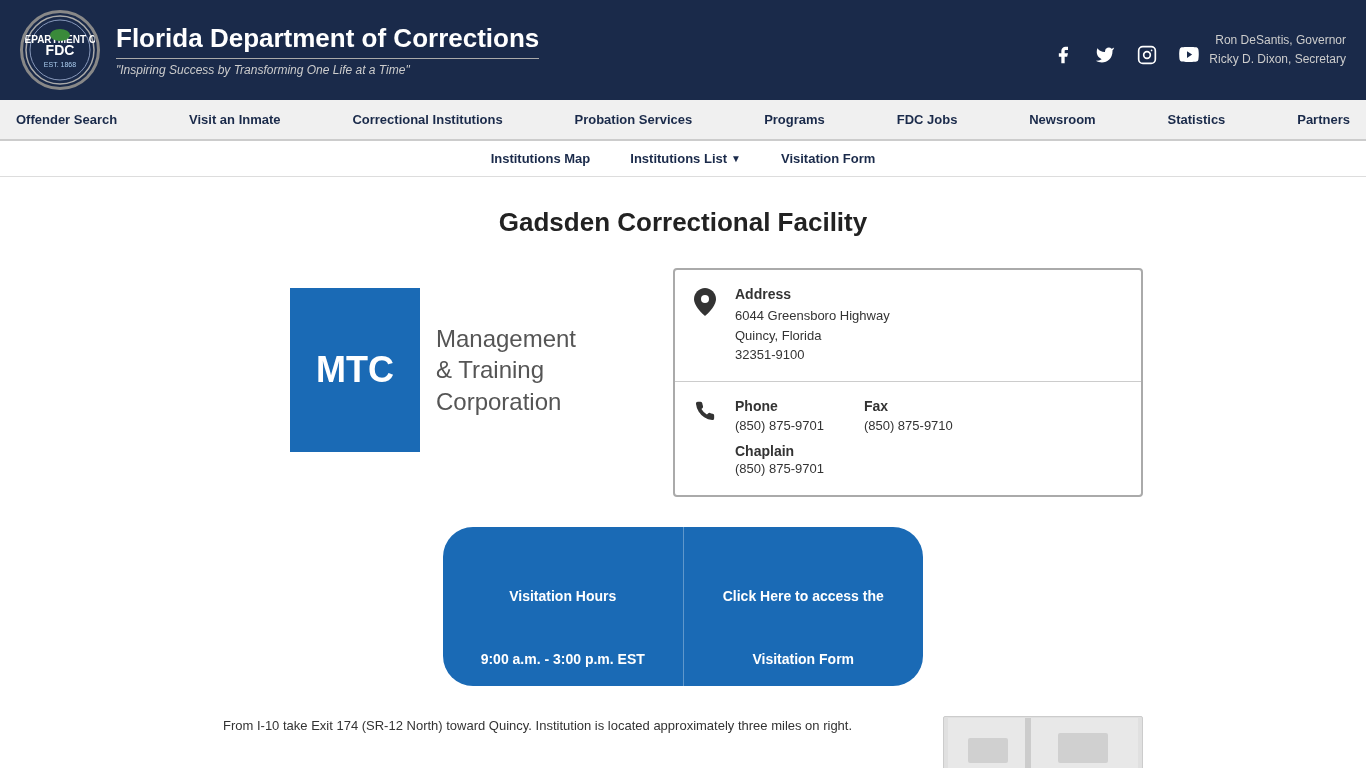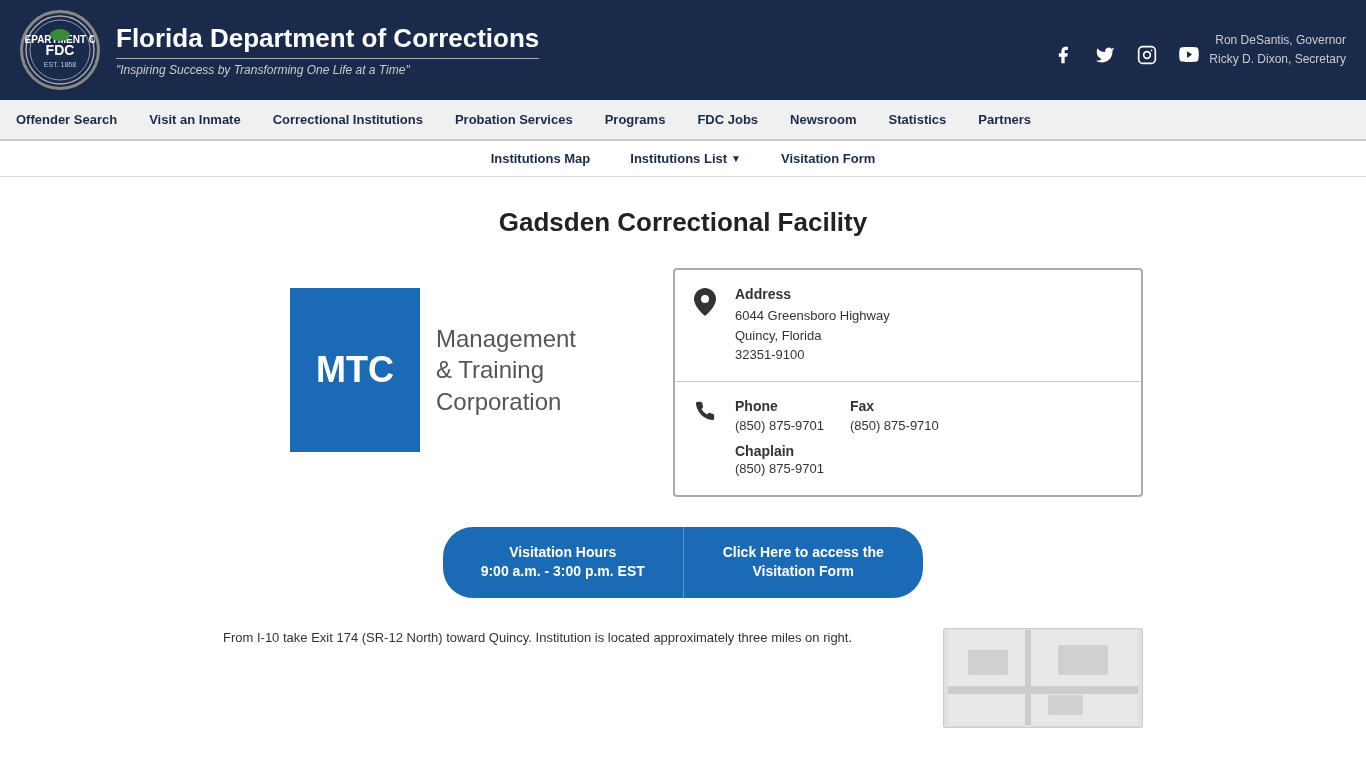--- a/index.html
+++ b/index.html
@@ -34,21 +34,21 @@
     .social-icon {
       color: white; font-size: 18px; cursor: pointer;
       width: 28px; height: 28px; display: flex; align-items: center; justify-content: center;
     }
     .gov-info { font-size: 12px; color: #ccc; text-align: right; line-height: 1.6; }
 
     
     .primary-nav {
       background: #f0f0f0;
       display: flex;
-      justify-content: flex-start;
+      justify-content: space-between;
       border-bottom: 2px solid #ccc;
     }
     .primary-nav a {
       display: block;
       padding: 12px 16px;
       font-size: 13px;
       font-weight: bold;
       color: #1a2a4a;
       text-decoration: none;
       cursor: pointer;
@@ -145,21 +145,21 @@
       font-size: 22px;
       color: #333;
       flex-shrink: 0;
       width: 28px;
       text-align: center;
       margin-top: 2px;
     }
     .info-content h3 { font-size: 14px; font-weight: bold; margin-bottom: 4px; }
     .info-content p { font-size: 13px; color: #333; line-height: 1.5; }
     .info-content a { color: #1a6ab5; text-decoration: none; }
-    .phone-fax { display: flex; gap: 26px; align-items: flex-end; }
+    .phone-fax { display: flex; gap: 40px; align-items: flex-end; }
     .phone-fax-col h3 { font-size: 14px; font-weight: bold; margin-bottom: 2px; }
     .phone-fax-col p { font-size: 13px; }
     .chaplain { margin-top: 8px; }
 
     
     .visitation-banner {
       display: flex;
       border-radius: 30px;
       overflow: hidden;
       background: #1a6ab5;
@@ -177,20 +177,21 @@
       flex: 1;
       padding: 16px 20px;
       text-align: center;
       color: white;
       cursor: pointer;
     }
     .visit-left p, .visit-right p {
       font-size: 14px;
       font-weight: bold;
       line-height: 1.4;
+      margin-top: 44px;
     }
 
     
     .directions-section { margin-top: 20px; display: flex; gap: 30px; align-items: flex-start; }
     .directions-text { flex: 1; }
     .directions-text h2 { font-size: 18px; font-weight: bold; margin-bottom: 10px; }
     .directions-text p { font-size: 13px; line-height: 1.6; color: #333; }
     .map-preview {
       flex: 0 0 200px;
       height: 100px;

